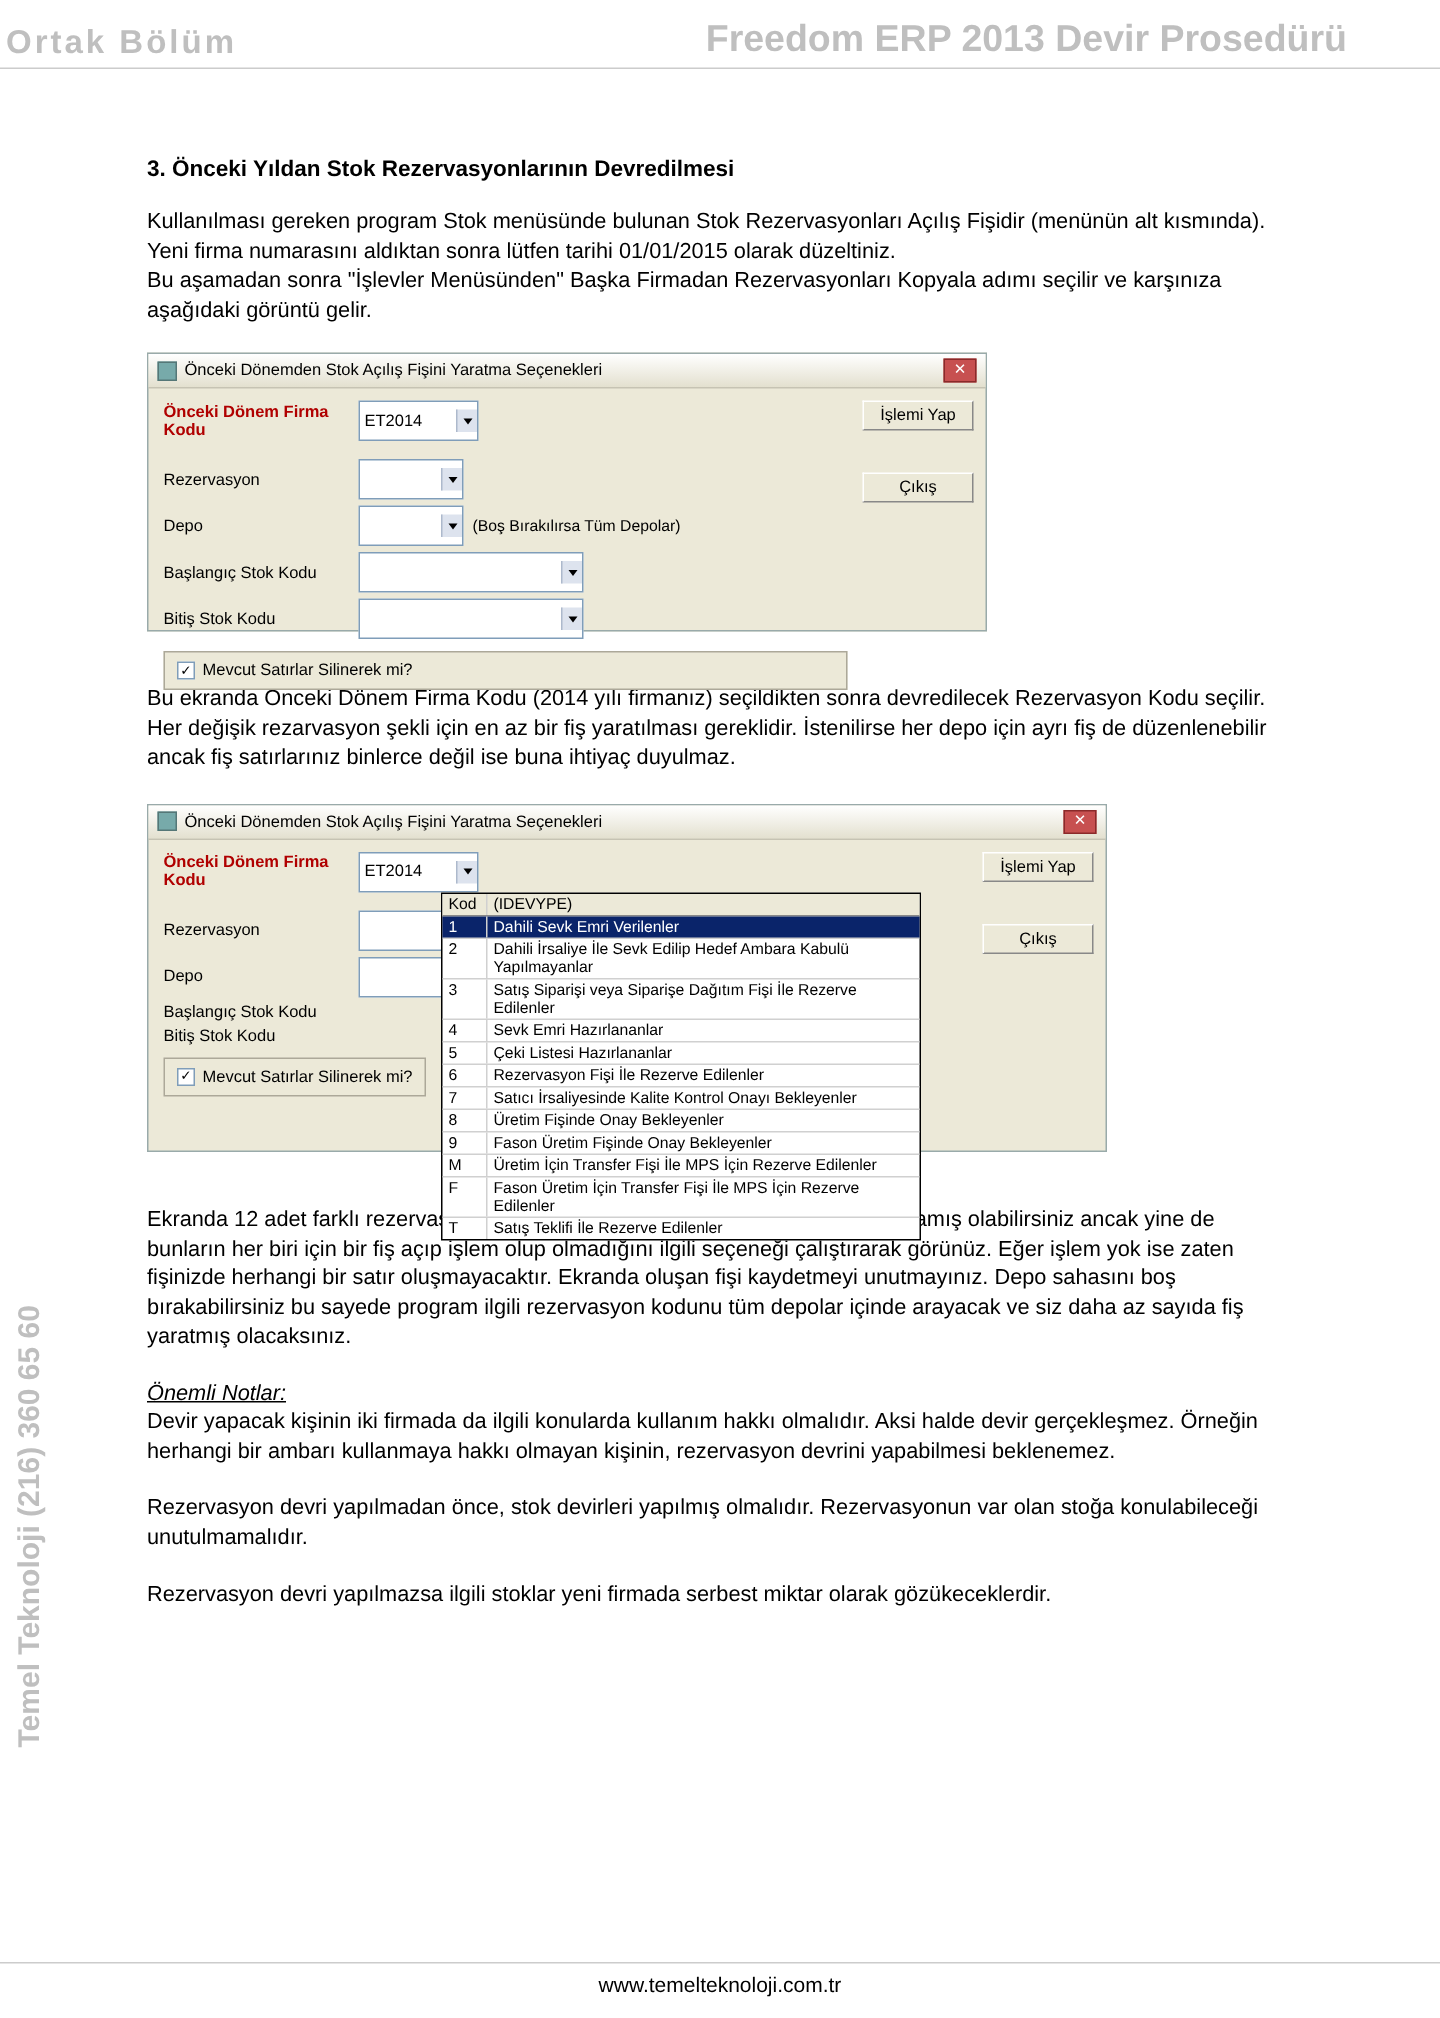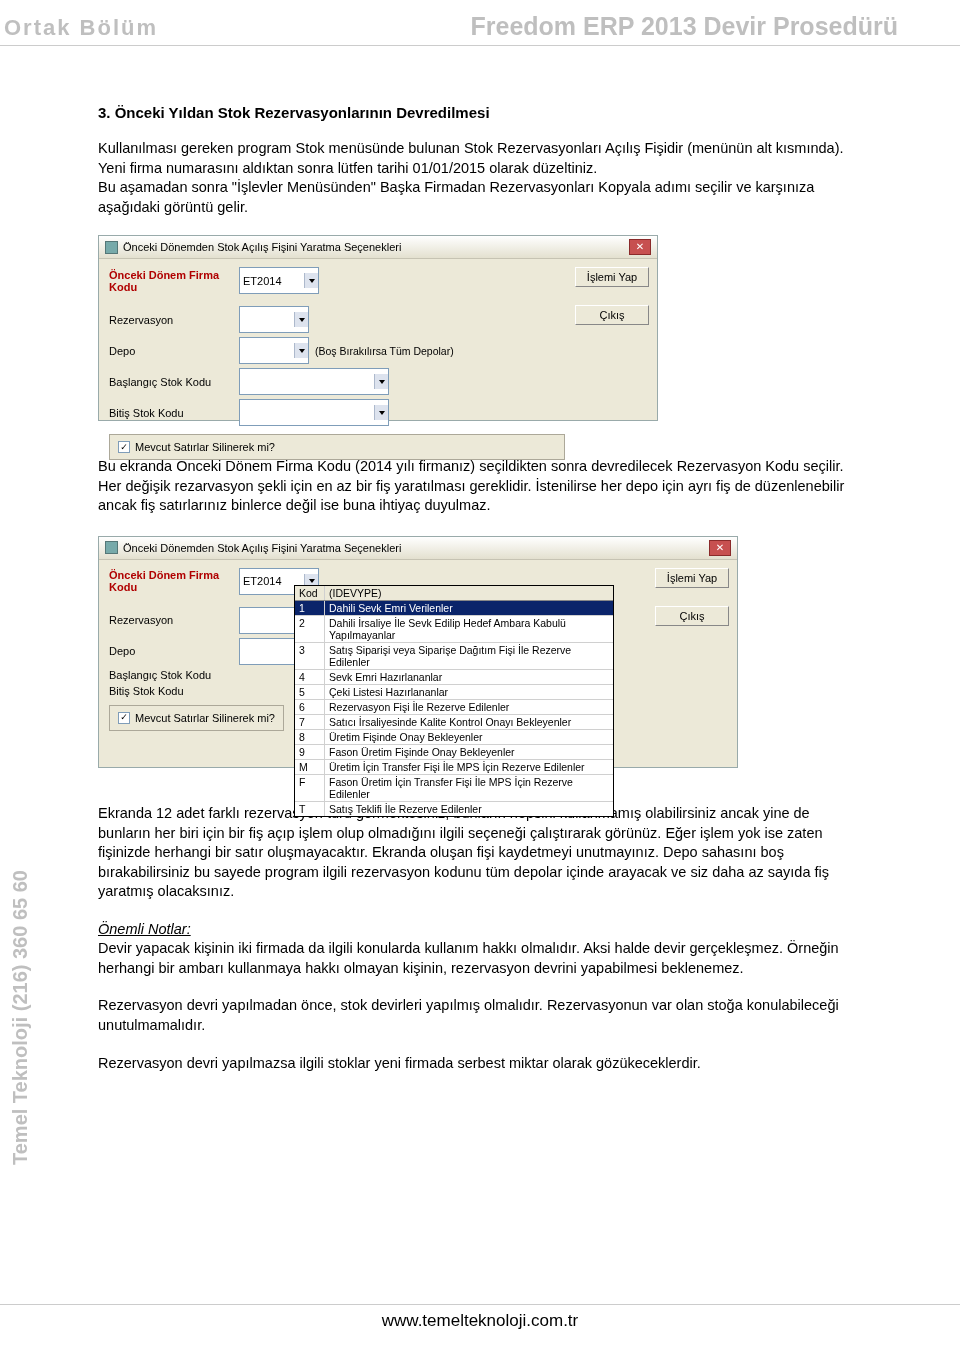--- a/index.html
+++ b/index.html
@@ -100,20 +100,21 @@
   }
   .btn3d {
     display: block;
     width: 100%;
     background: #ece9d8;
     border: 1px solid #888;
     border-top-color: #fff;
     border-left-color: #fff;
     text-align: center;
     padding: 3px 0;
+    margin-bottom: 10px;
     font-size: 11px;
   }
   .row { display: flex; align-items: center; margin-bottom: 4px; }
   .row .lbl { width: 130px; }
   .row .lbl-red { color: #b00000; font-weight: bold; }
   .combo {
     border: 1px solid #7f9db9;
     background: #fff;
     height: 27px;
     display: flex;
@@ -183,21 +184,21 @@
     font-weight: 600;
     white-space: nowrap;
   }
   .underline { text-decoration: underline; font-style: italic; }
   .footer {
     position: absolute;
     bottom: 14px;
     left: 0;
     width: 100%;
     text-align: center;
-    font-size: 17px;
+    font-size: 14px;
     border-top: 1px solid #ccc;
     padding-top: 6px;
   }
 </style>
 </head>
 <body>
 
 <div class="page-header">
   <div class="header-left">Ortak Bölüm</div>
   <div class="header-right">Freedom ERP 2013 Devir Prosedürü</div>
@@ -336,21 +337,21 @@
           </div>
         </div>
       </div>
       <div class="dialog-right">
         <div class="btn3d">İşlemi Yap</div>
         <div style="height:18px;"></div>
         <div class="btn3d">Çıkış</div>
       </div>
     </div>
 
-    <div class="dd-list" id="dd-list" style="left:195px; top:48px;">
+    <div class="dd-list" id="dd-list" style="left:195px; top:58px;">
       <div class="dd-head">
         <div class="dd-c1">Kod</div>
         <div class="dd-c2">(IDEVYPE)</div>
       </div>
     <div class="dd-row dd-sel">
           <div class="dd-c1">1</div>
           <div class="dd-c2">Dahili Sevk Emri Verilenler</div>
         </div>
         <div class="dd-row">
           <div class="dd-c1">2</div>

